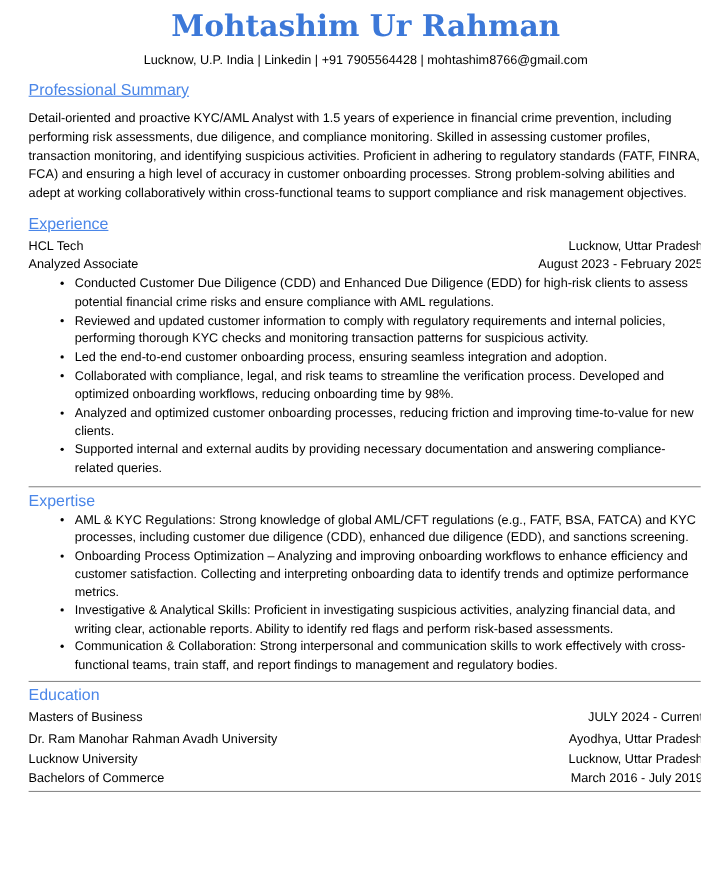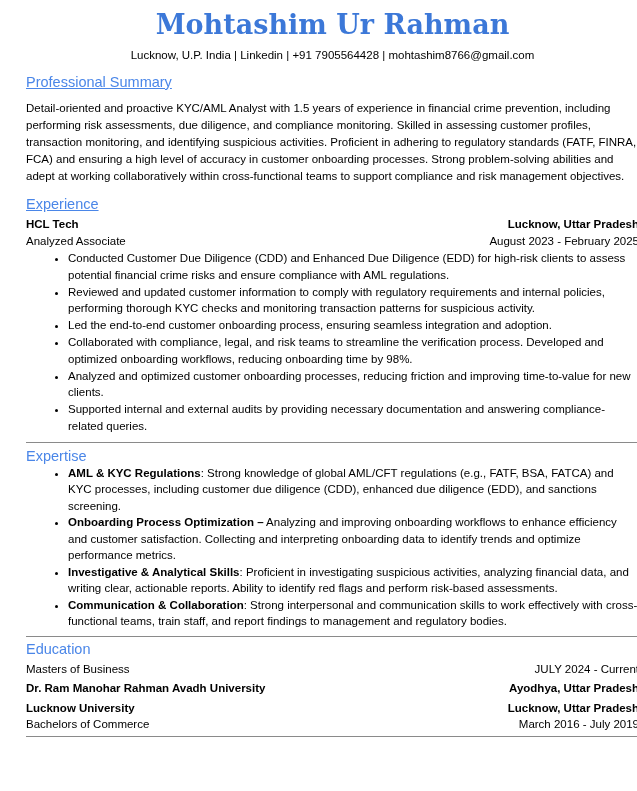--- a/index.html
+++ b/index.html
@@ -56,21 +56,21 @@
   }
   .two-col {
     display: flex;
     justify-content: space-between;
     align-items: baseline;
     font-size: 11.5px;
     line-height: 17px;
   }
   .two-col .left-cell { text-align: left; }
   .two-col .right-cell { text-align: right; padding-left: 21px; }
-  .bold { font-weight: bold; }
+  .bold { font-weight: normal; }
   .company-row { margin-top: 3px; }
   ul.bullet-list {
     margin: 0;
     padding-left: 42px;
     list-style-type: disc;
   }
   ul.bullet-list li {
     font-size: 11.5px;
     line-height: 16.8px;
   }

